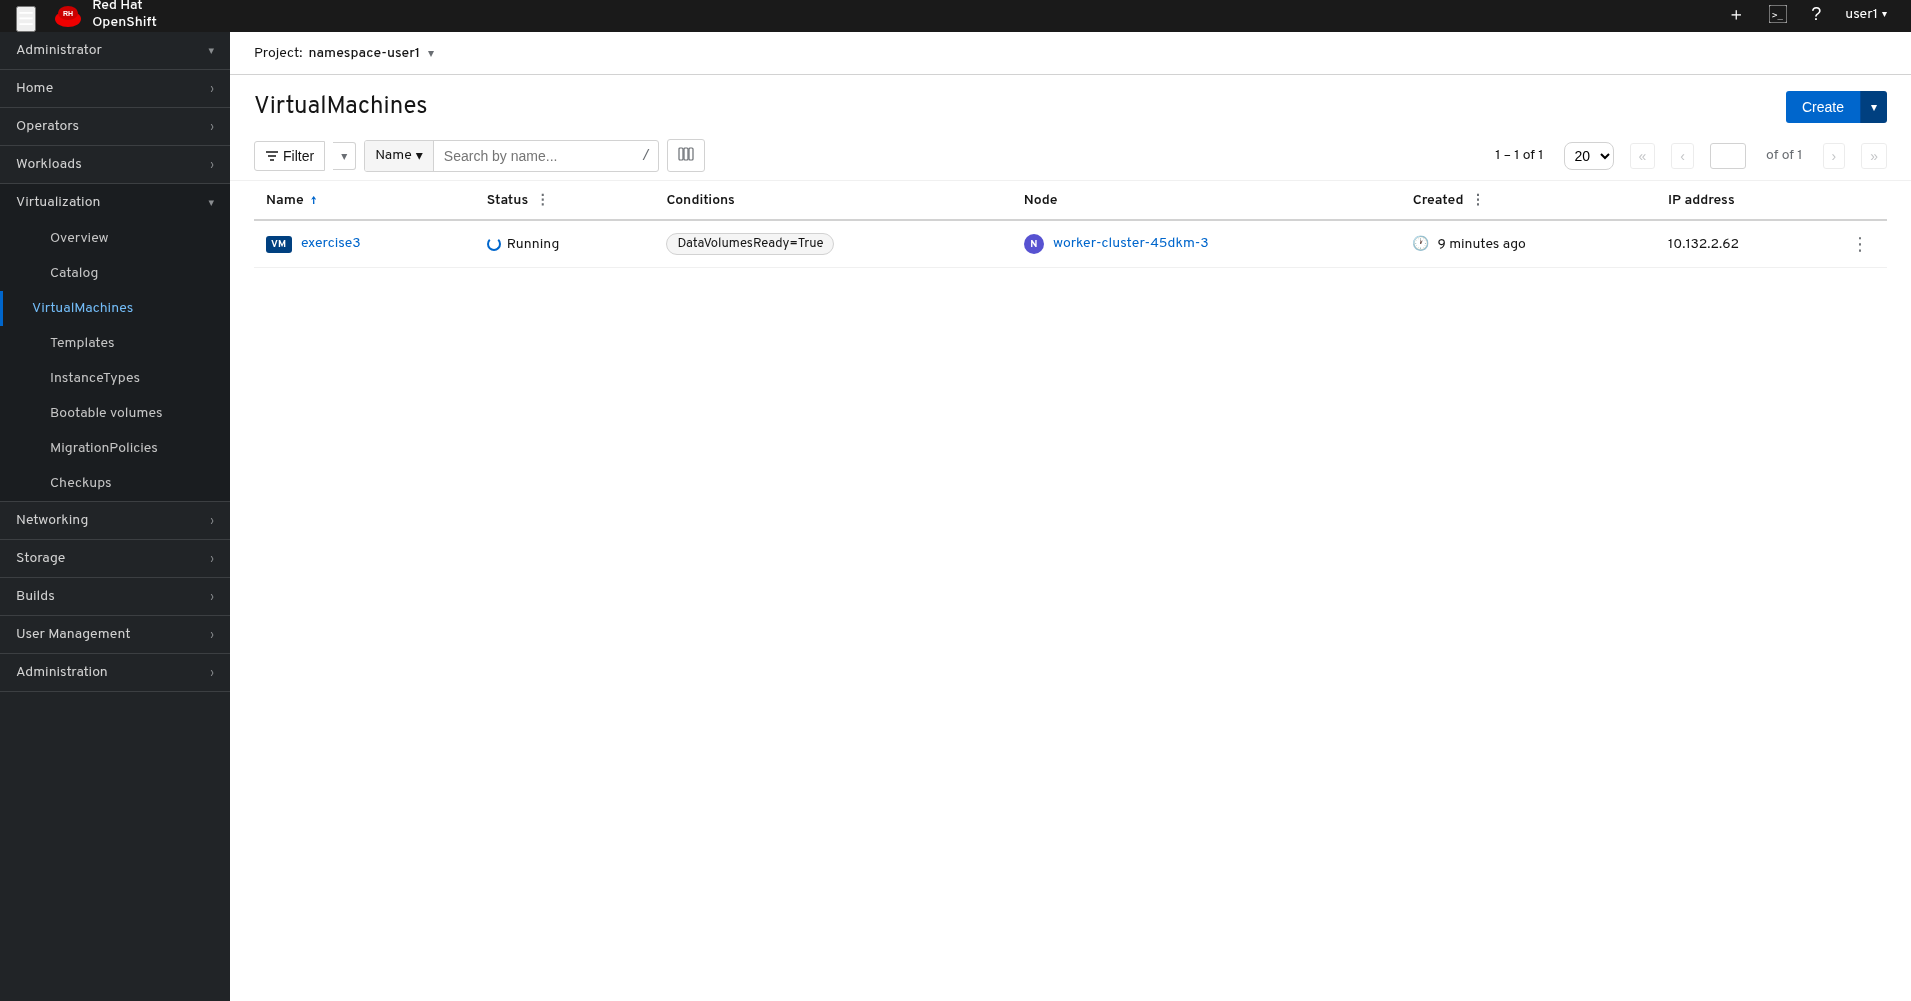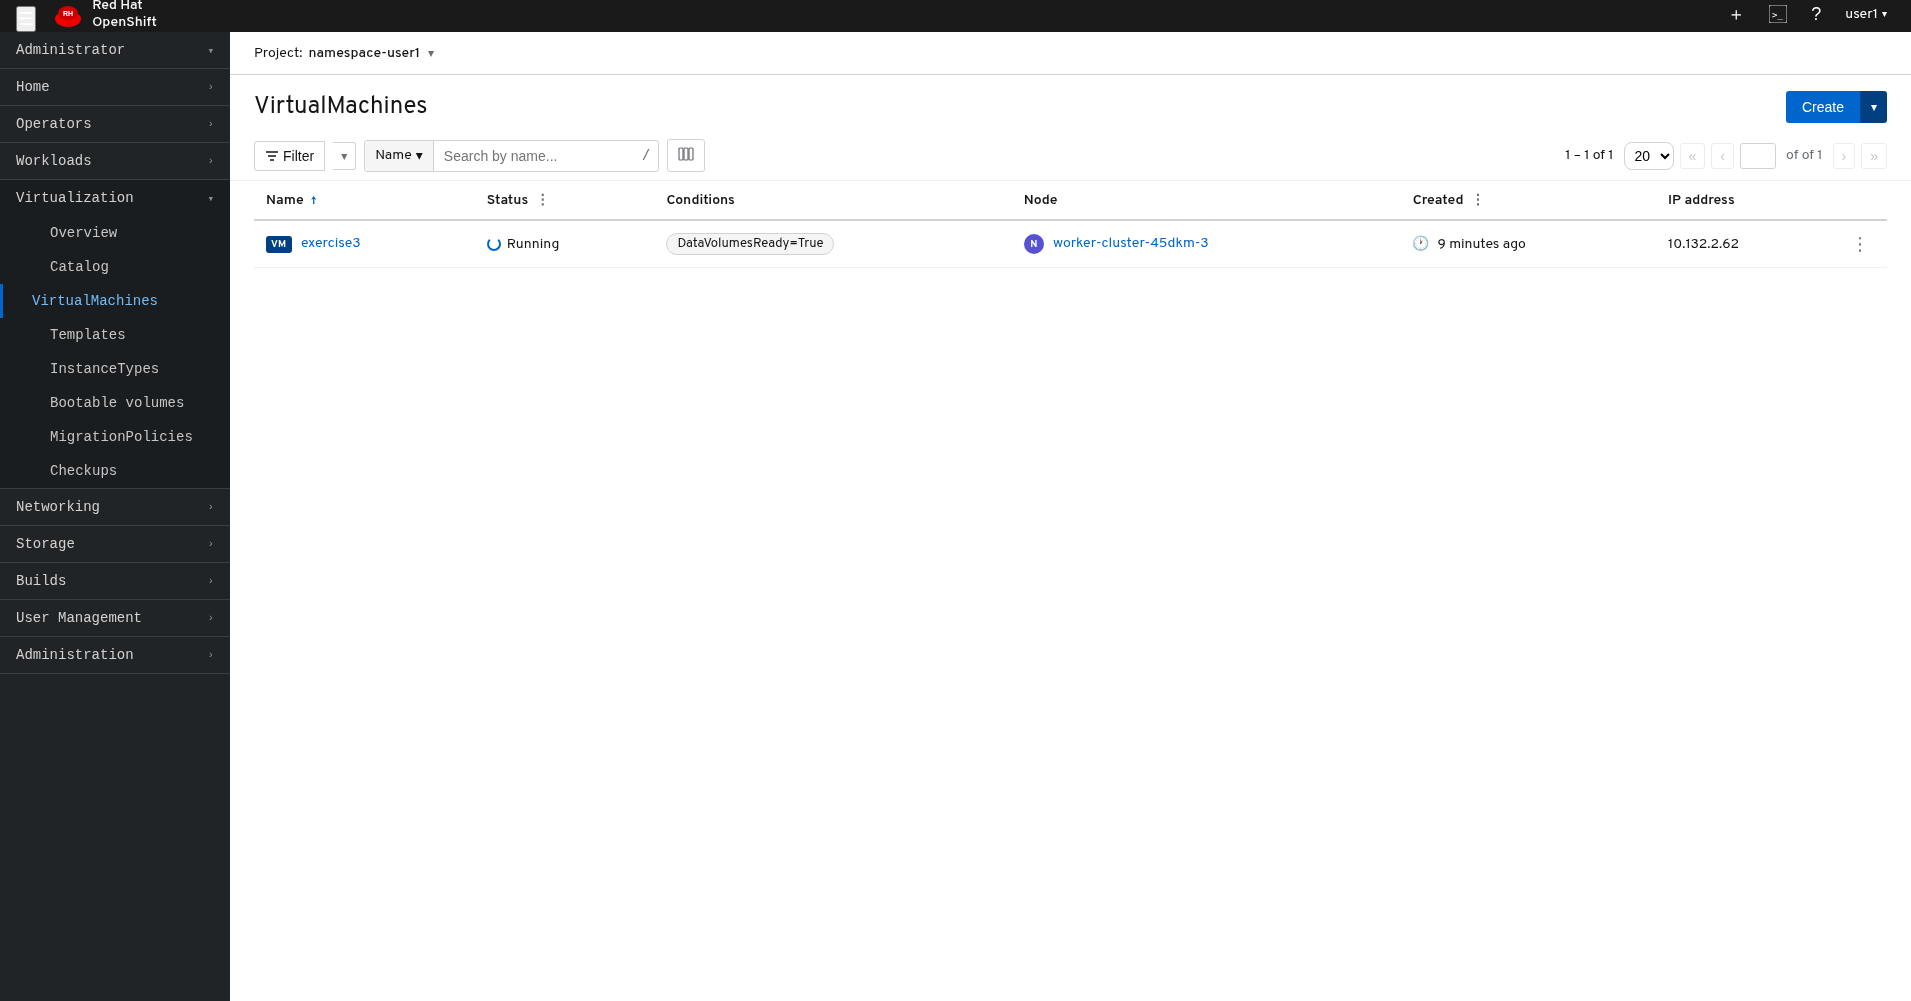--- a/index.html
+++ b/index.html
@@ -80,21 +80,20 @@
       display: flex;
       flex-direction: column;
       overflow-y: auto;
       flex-shrink: 0;
     }
     .sidebar::-webkit-scrollbar { width: 6px; }
     .sidebar::-webkit-scrollbar-thumb { background: #444; }
 
     .sidebar-section {
       border-bottom: 1px solid #3c3f42;
-      font-family: Liberation Mono, monospace;
     }
     .sidebar-item {
       display: flex;
       align-items: center;
       justify-content: space-between;
       padding: 10px 16px;
       cursor: pointer;
       color: #d2d2d2;
       font-size: 14px;
       user-select: none;
@@ -264,21 +263,21 @@
       border-radius: 3px;
       color: #151515;
     }
 
     .toolbar-spacer { flex: 1; }
 
     
     .pagination {
       display: flex;
       align-items: center;
-      gap: 6px;
+      gap: 16px;
       font-size: 14px;
       color: #151515;
     }
     .pagination-info {
       margin-right: 4px;
       color: #151515;
     }
     .pagination-dropdown {
       background: #fff;
       border: 1px solid #d2d2d2;

